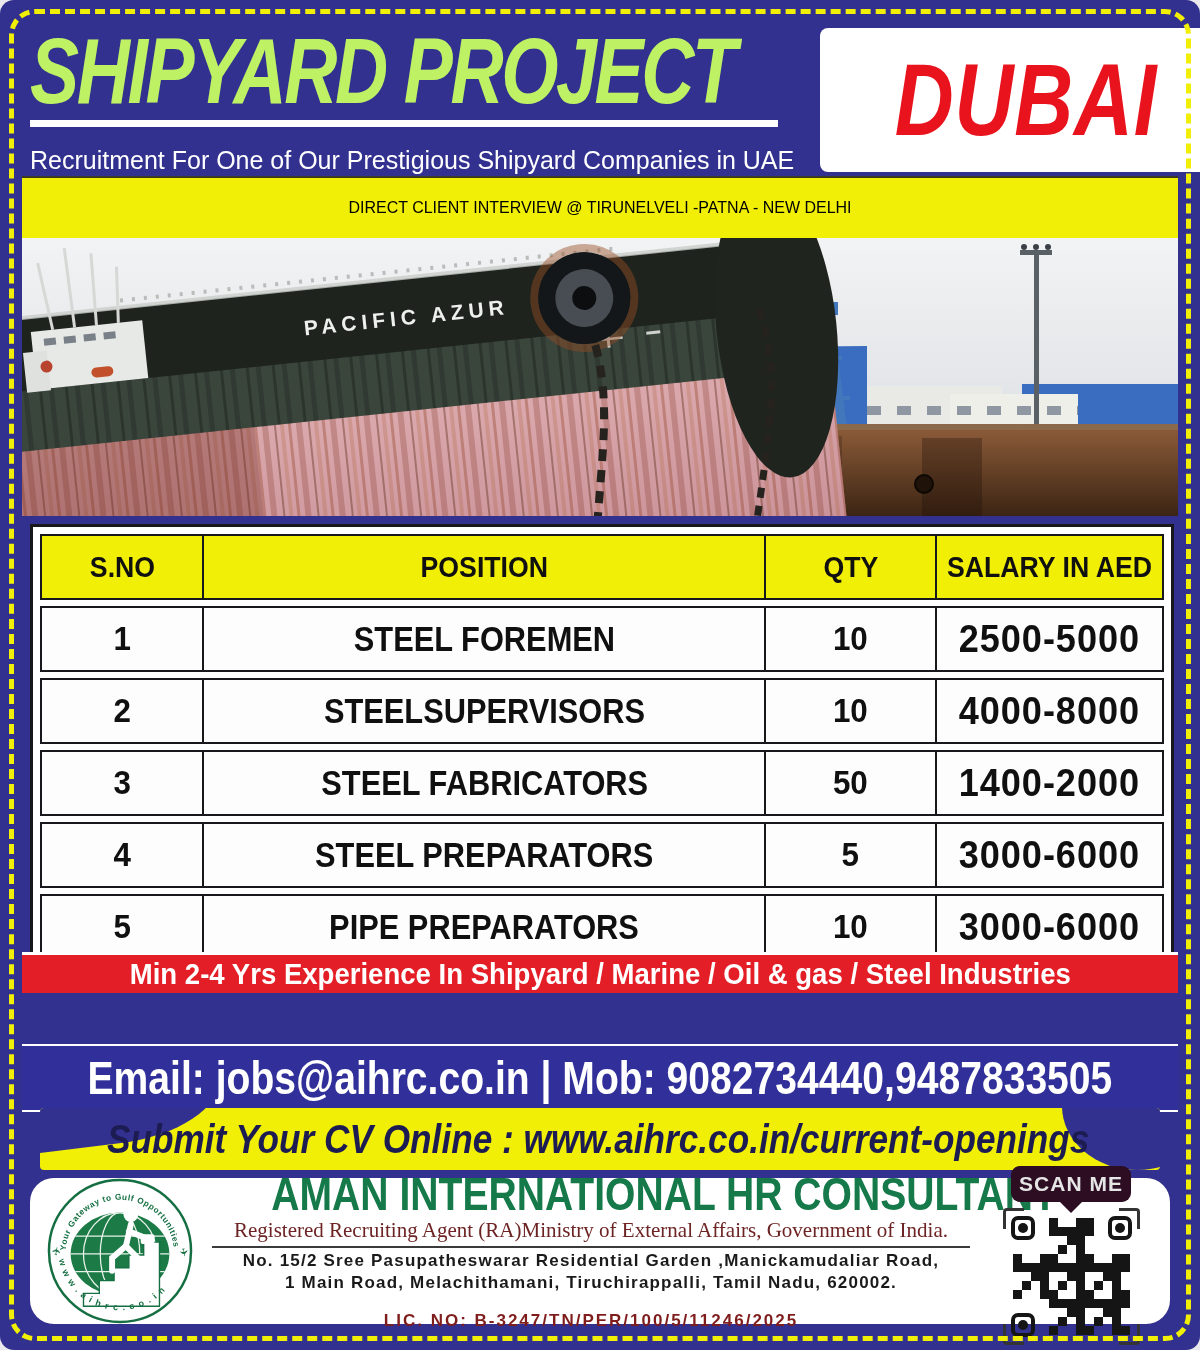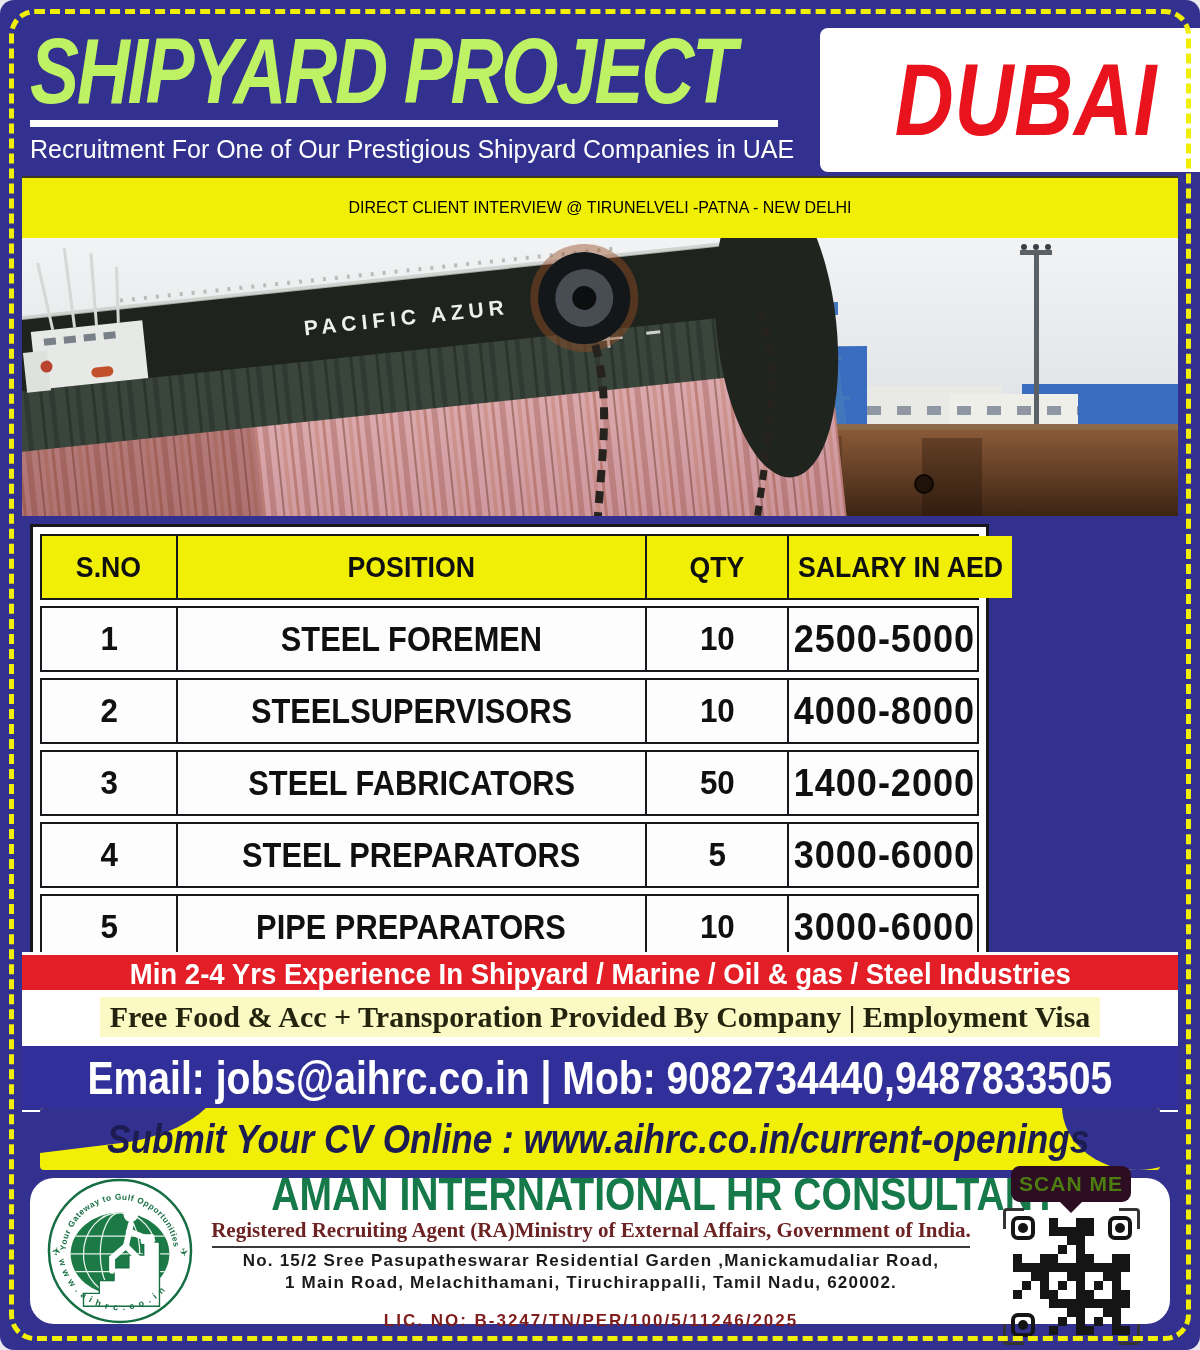--- a/index.html
+++ b/index.html
@@ -5,33 +5,33 @@
   html,body{margin:0;padding:0;background:#e9e9ee;font-family:"Liberation Sans",sans-serif;}
   .poster{position:relative;width:1200px;height:1350px;background:var(--poster_blue,#32318f);overflow:hidden;border-radius:14px;}
   .dash-frame{position:absolute;inset:9px;border:5px dashed var(--banner_yellow,#ecec1e);border-radius:26px;pointer-events:none;z-index:40;}
   .cond{display:inline-block;white-space:nowrap;}
 
   
   .title-block{position:absolute;left:30px;top:26px;width:788px;}
   .page-title{margin:0;color:#bef264;font-style:italic;font-weight:900;font-size:92px;line-height:.98;letter-spacing:-3px;}
   .page-title .cond{transform:scaleX(.8);transform-origin:left center;}
   .title-underline{width:748px;height:7px;background:#fff;margin-top:4px;}
-  .subtitle{color:#fff;font-size:25px;margin-top:8px;white-space:nowrap;}
+  .subtitle{color:#fff;font-size:25px;margin-top:19px;white-space:nowrap;}
   .dubai-box{position:absolute;left:820px;top:28px;width:411px;height:144px;background:#fff;border-radius:8px 26px 8px 8px;display:flex;align-items:center;justify-content:center;}
   .dubai-box .txt{color:var(--dubai_red,#e8131d);font-style:italic;font-weight:900;font-size:102px;letter-spacing:1px;transform:scaleX(.8);}
 
   
   .interview-banner{position:absolute;left:22px;right:22px;top:176px;height:60px;background:var(--banner_yellow,#f2ef07);display:flex;align-items:center;justify-content:center;border-top:2px solid #3a3a22;border-bottom:2px solid #3a3a22;}
 
   
   .photo{position:absolute;left:22px;top:238px;width:1156px;height:278px;background:#dfe2e5;}
   .photo svg{display:block;width:100%;height:100%;}
 
   
-  .jobs-table{position:absolute;left:30px;top:524px;width:959px;background:#fff;border:3px solid var(--table_border,#17171c);padding:7px;box-sizing:border-box;}
+  .jobs-table{position:absolute;left:30px;top:524px;width:1144px;background:#fff;border:3px solid var(--table_border,#17171c);padding:7px;box-sizing:border-box;}
   .t-row{display:grid;grid-template-columns:14.3% 50.2% 15.2% auto;border:2px solid var(--table_border,#17171c);margin-top:6px;background:#fdfdfd;}
   .t-row.hdr{margin-top:0;}
   .t-cell{height:62px;display:flex;align-items:center;justify-content:center;border-left:2px solid var(--table_border,#17171c);color:#101010;}
   .t-cell:first-child{border-left:none;}
   .hdr .t-cell{background:var(--banner_yellow,#f2ef07);}
   .hdr .cond{font-weight:900;font-size:29px;transform:scaleX(.92);}
   .c-sno .cond,.c-qty .cond{font-weight:900;font-size:33px;transform:scaleX(.95);}
   .c-pos .cond{font-weight:900;font-size:35px;transform:scaleX(.88);}
   .c-sal .cond{font-weight:900;font-size:38px;transform:scaleX(.95);letter-spacing:1px;}
 
@@ -47,26 +47,26 @@
   .cv-banner .swoosh-left{position:absolute;left:-8px;top:-18px;width:190px;height:52px;background:var(--poster_blue,#32318f);border-bottom-right-radius:120px 60px;transform:rotate(-7deg);}
   .cv-banner .notch-right{position:absolute;right:-52px;top:-66px;width:150px;height:128px;background:var(--poster_blue,#32318f);border-radius:50%;}
   .cv-banner .cond{position:relative;color:var(--navy_text,#1c1c52);font-style:italic;font-weight:900;font-size:40px;transform:scaleX(.88);z-index:2;}
 
   
   .footer-card{position:absolute;left:30px;top:1178px;width:1140px;height:146px;background:#fff;border-radius:24px;box-sizing:border-box;display:flex;align-items:center;padding:4px 14px;}
   .logo-wrap{width:152px;flex:0 0 auto;display:flex;align-items:center;justify-content:center;}
   .footer-mid{flex:1;min-width:0;text-align:center;padding:0 6px;}
   .company-name{color:var(--brand_green,#15794a);font-weight:900;font-size:46px;line-height:1;white-space:nowrap;}
   .company-name .cond{transform:scaleX(.85);}
-  .registration{font-family:"Liberation Serif",serif;font-weight:bold;color:var(--maroon_text,#6d2323);font-size:21px;margin-top:1px;white-space:nowrap;}
+  .registration{font-family:"Liberation Serif",serif;font-weight:normal;color:var(--maroon_text,#6d2323);font-size:21px;margin-top:1px;white-space:nowrap;}
   .mid-divider{height:2px;background:#3a3a3a;margin:3px 10px;}
   .addr{font-weight:bold;color:#1a1a1a;font-size:17px;letter-spacing:1.2px;margin-top:2px;white-space:nowrap;}
   .lic{font-weight:bold;color:#7f1d1d;font-size:17px;letter-spacing:2px;margin-top:18px;white-space:nowrap;}
   .qr-col{width:170px;flex:0 0 auto;display:flex;flex-direction:column;align-items:center;}
-  .scan-bubble{position:relative;background:#2d0d22;color:#4d7c0f;font-weight:bold;font-size:21px;letter-spacing:1px;padding:6px 8px;border-radius:9px;}
+  .scan-bubble{position:relative;background:#2d0d22;color:#e5e5e5;font-weight:bold;font-size:21px;letter-spacing:1px;padding:6px 8px;border-radius:9px;}
   .scan-bubble:after{content:"";position:absolute;left:50%;bottom:-11px;transform:translateX(-50%);border:12px solid transparent;border-top-color:#2d0d22;border-bottom:none;}
   .qr-wrap{position:relative;width:121px;height:121px;margin-top:14px;}
   .qr-modules{position:absolute;inset:2px;display:grid;grid-template-columns:repeat(13,9px);grid-template-rows:repeat(13,9px);}
   .qr-modules .on{background:#151515;}
   .finder{position:absolute;width:24px;height:24px;border:4px solid #151515;border-radius:7px;box-sizing:border-box;}
   .finder:after{content:"";position:absolute;inset:3px;border-radius:50%;background:#151515;}
   .f-tl{left:0;top:0}.f-tr{right:0;top:0}.f-bl{left:0;bottom:0}
   .bracket{position:absolute;width:18px;height:18px;border:3px solid #333;}
   .b-tl{left:-8px;top:-8px;border-right:none;border-bottom:none;border-radius:4px 0 0 0;}
   .b-tr{right:-8px;top:-8px;border-left:none;border-bottom:none;border-radius:0 4px 0 0;}
@@ -294,23 +294,20 @@
           <span class="cond">10</span>
         </div>
       <div class="t-cell c-sal">
           <span class="cond">3000-6000</span>
         </div>
     </div>
   </div>
 
   <div class="exp-banner">
     <span class="cond">Min 2-4 Yrs Experience In Shipyard / Marine / Oil &amp; gas / Steel Industries</span>
-  </div>
-  <div class="benefits-banner">
-    <span class="cond">Free Food &amp; Acc + Transporation Provided By Company | Employment Visa</span>
   </div>
   <div class="contact-banner">
     <span class="cond">Email: jobs@aihrc.co.in | Mob: 9082734440,9487833505</span>
   </div>
   <div class="cv-banner">
     <span class="swoosh-left"></span>
     <span class="notch-right"></span>
     <span class="cond">Submit Your CV Online : www.aihrc.co.in/current-openings</span>
   </div>
 

